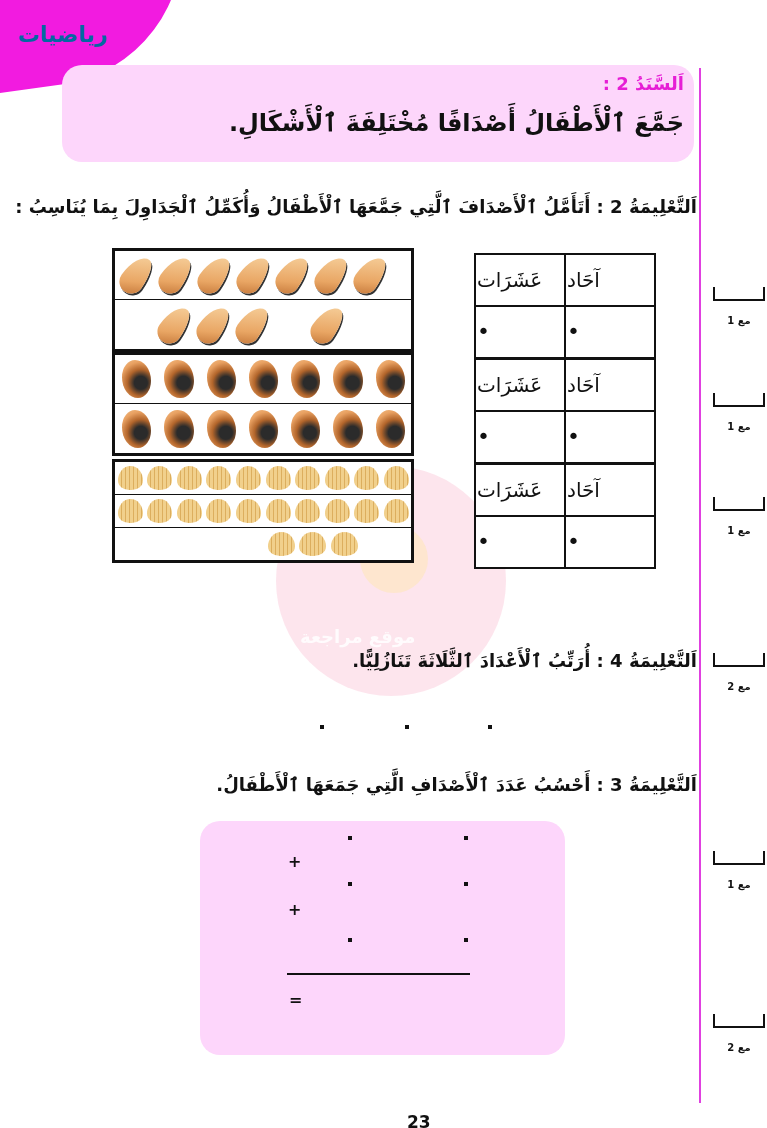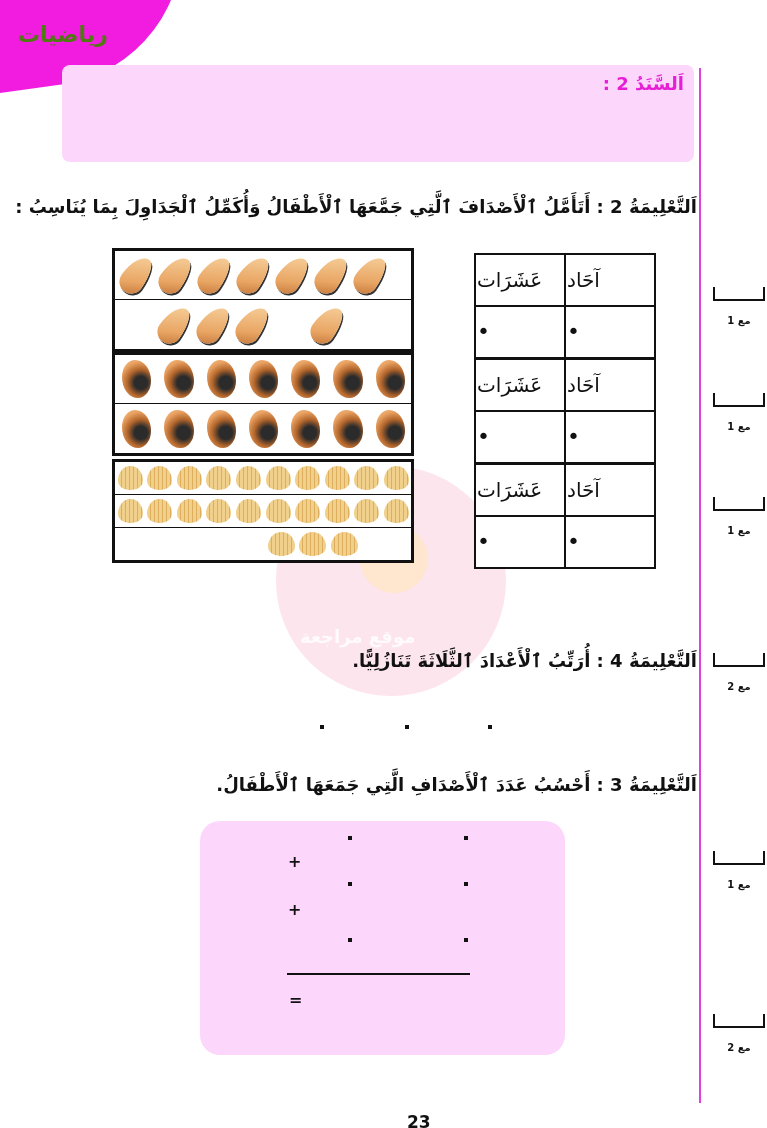--- a/index.html
+++ b/index.html
@@ -2,25 +2,25 @@
 <html><head>
 <meta charset="utf-8">
 <style>
   html,body{margin:0;padding:0;}
   body{width:767px;height:1128px;position:relative;background:#ffffff;overflow:hidden;
        font-family:"DejaVu Sans",sans-serif;color:#111;}
   .abs{position:absolute;}
   
   .banner{left:-40px;top:-120px;width:240px;height:185px;background:#f21be0;
           border-radius:0 0 140px 0;transform:rotate(-8deg);transform-origin:100% 100%;}
-  .banner-label{left:18px;top:22px;color:#4d7c0f;font-size:22px;font-weight:bold;direction:rtl;}
+  .banner-label{left:18px;top:22px;color:#0369a1;font-size:22px;font-weight:bold;direction:rtl;}
   
   .margin-line{left:699px;top:68px;width:2px;height:1035px;background:#e040e0;}
   
-  .sanad{left:62px;top:65px;width:632px;height:97px;background:#fdd6fb;border-radius:8px;}
+  .sanad{left:62px;top:65px;width:632px;height:97px;background:#fdd6fb;border-radius:20px;}
   .sanad-title{right:10px;top:8px;color:#e61ed5;font-size:18px;font-weight:bold;direction:rtl;}
   .sanad-text{right:10px;top:44px;font-size:24px;font-weight:bold;direction:rtl;white-space:nowrap;}
   .instr{direction:rtl;font-size:18px;font-weight:bold;white-space:nowrap;}
   
   .shellbox{border:3px solid #111;background:#fff;}
   .shellrow{border-bottom:1.5px solid #111;display:flex;align-items:center;box-sizing:border-box;}
   .shellrow:last-child{border-bottom:none;}
   .cone{width:24px;height:40px;margin:0 6px 0 9px;border-radius:60% 40% 50% 50% / 70% 70% 30% 30%;
         background:linear-gradient(150deg,#f7d3a0 0%,#e9a664 65%,#c27436 100%);
         transform:rotate(35deg);box-shadow:2px 1px 0 #333;}
@@ -53,20 +53,21 @@
 <div class="abs banner-label">رياضيات</div>
 
 <div class="abs margin-line"></div>
 
 <div class="abs wm"></div>
 <div class="abs wm-inner"></div>
 <div class="abs wm-text">موقع مراجعة</div>
 
 <div class="abs sanad">
   <div class="abs sanad-title">اَلسَّنَدُ 2 :</div>
+  <div class="abs sanad-text">جَمَّعَ ٱلْأَطْفَالُ أَصْدَافًا مُخْتَلِفَةَ ٱلْأَشْكَالِ.</div>
 </div>
 
 <div class="abs instr" style="right:70px;top:196px;">اَلتَّعْلِيمَةُ 2 : أَتَأَمَّلُ ٱلْأَصْدَافَ ٱلَّتِي جَمَّعَهَا ٱلْأَطْفَالُ وَأُكَمِّلُ ٱلْجَدَاوِلَ بِمَا يُنَاسِبُ :</div>
 
 <div class="abs shellbox" style="left:112px;top:248px;width:296px;height:98px;">
   <div class="shellrow" style="height:49px;">
     <div class="cone"></div>
       <div class="cone"></div>
       <div class="cone"></div>
       <div class="cone"></div>

